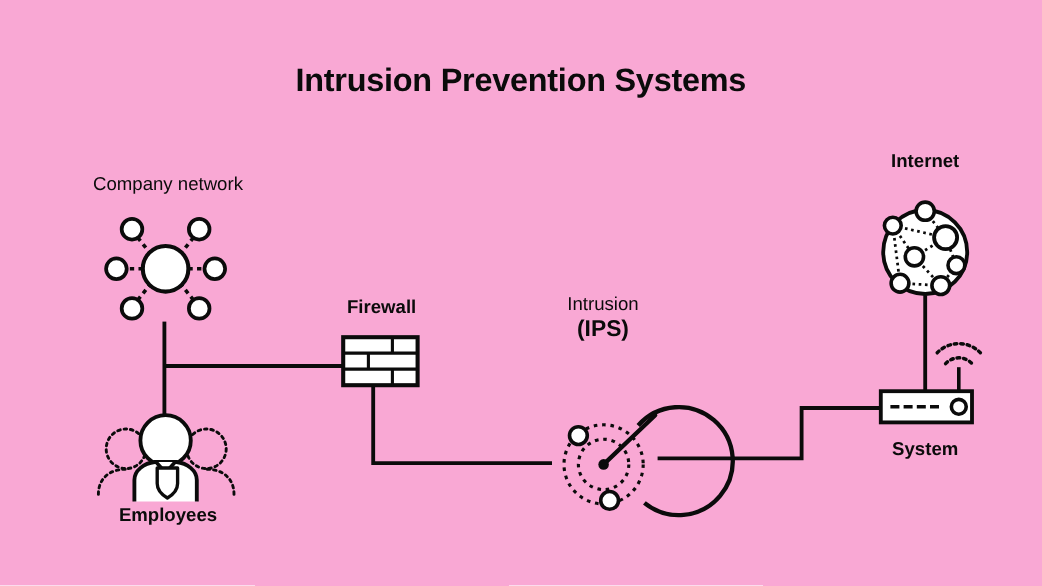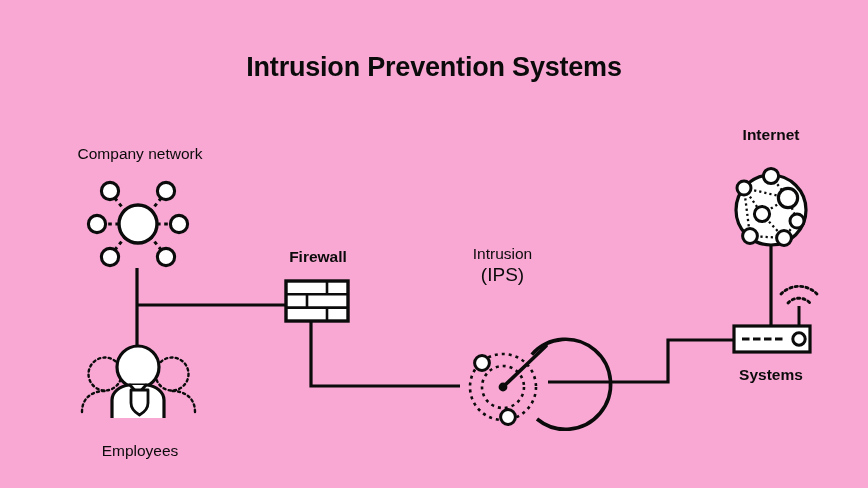--- a/index.html
+++ b/index.html
@@ -44,43 +44,43 @@
   }
   #label-company-network {
     left: 28px;
     top: 145px;
     width: 224px;
     font-size: 15.5px;
     font-weight: normal;
   }
   #label-employees {
     left: 58px;
-    top: 442px;
+    top: 421px;
     width: 164px;
     font-size: 15.5px;
-    font-weight: normal;
+    font-weight: bold;
   }
   #label-firewall {
     left: 250px;
     top: 248px;
     width: 136px;
     font-size: 15.5px;
     font-weight: bold;
   }
   #label-ips {
     left: 395px;
     top: 245px;
     width: 215px;
     font-size: 15.5px;
     font-weight: normal;
   }
   #label-ips .ips-abbr {
     display: block;
     font-size: 19px;
-    font-weight: normal;
+    font-weight: bold;
     margin-top: 1px;
   }
   #label-internet {
     left: 701px;
     top: 126px;
     width: 140px;
     font-size: 15.5px;
     font-weight: bold;
   }
   #label-router {
@@ -212,15 +212,15 @@
 
   <div class="lbl" id="label-firewall">Firewall</div>
 
   <div class="lbl" id="label-ips">
     <span>Intrusion</span><br>
     <span class="ips-abbr">(IPS)</span>
   </div>
 
   <div class="lbl" id="label-internet">Internet</div>
 
-  <div class="lbl" id="label-router">Systems</div>
+  <div class="lbl" id="label-router">System</div>
 
 </div>
 
 </body></html>

